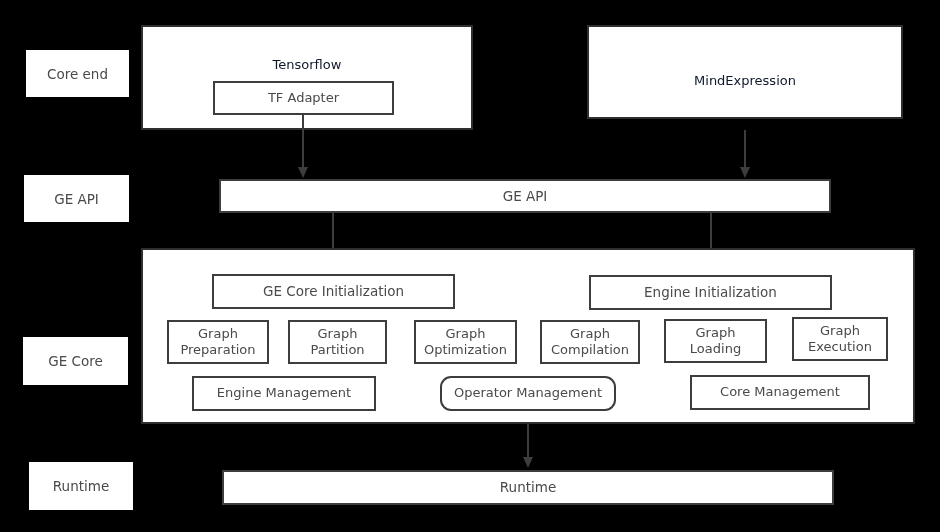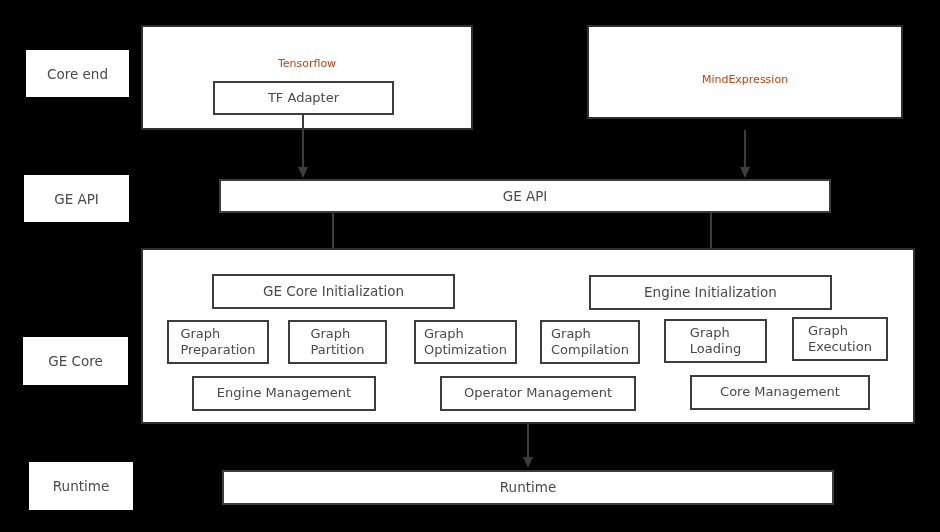--- a/index.html
+++ b/index.html
@@ -16,20 +16,21 @@
     overflow: hidden;
   }
   .box {
     position: absolute;
     background: #ffffff;
     border: 2px solid #3d3d3d;
     box-sizing: border-box;
     display: flex;
     align-items: center;
     justify-content: center;
+    text-align: center;
     color: #4a4a4a;
     font-size: 13px;
     line-height: 1.25;
     white-space: pre-line;
   }
   
   .chip {
     position: absolute;
     background: #ffffff;
     border: none;
@@ -45,22 +46,22 @@
     position: absolute;
     background: #ffffff;
     border: 2px solid #2f2f2f;
     box-sizing: border-box;
   }
   .panel-title {
     position: absolute;
     left: 0;
     right: 0;
     text-align: center;
-    color: #c2410c;
-    font-size: 11px;
+    color: #0f172a;
+    font-size: 13px;
   }
   .arrow {
     position: absolute;
     width: 0;
   }
   .arrow .shaft {
     position: absolute;
     left: 0;
     top: 0;
     width: 2px;
@@ -170,21 +171,21 @@
 
   <div class="box" style="left:792px; top:317px; width:96px; height:44px;">
     <span>Graph
 Execution</span>
   </div>
 
   <div class="box" style="left:192px; top:376px; width:184px; height:35px;">
     <span>Engine Management</span>
   </div>
 
-  <div class="box" style="left:440px; top:376px; width:196px; height:35px;">
+  <div class="box" style="left:440px; top:376px; width:176px; height:35px;border-radius:11px;">
     <span>Operator Management</span>
   </div>
 
   <div class="box" style="left:690px; top:375px; width:180px; height:35px;">
     <span>Core Management</span>
   </div>
 
   <div class="arrow" style="left:528px; top:424px;">
     <div class="shaft" style="height:33px;"></div>
     <div class="head" style="top:33px;"></div>

